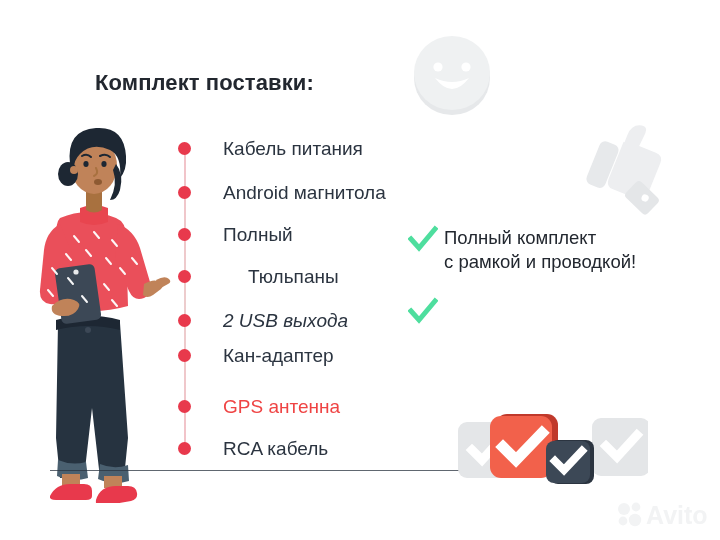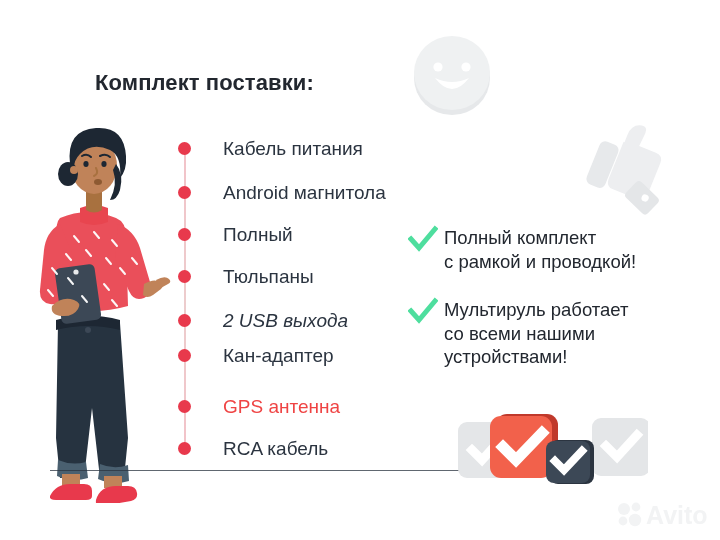--- a/index.html
+++ b/index.html
@@ -247,21 +247,21 @@
         <span class="bullet-text" style="color: rgb(43, 52, 64);">Кабель питания</span>
       </div>
       <div class="bullet-row" style="top: 56px;">
         <span class="bullet-dot" style="background: rgb(232, 57, 76);"></span>
         <span class="bullet-text" style="color: rgb(43, 52, 64);">Android магнитола</span>
       </div>
       <div class="bullet-row" style="top: 98px;">
         <span class="bullet-dot" style="background: rgb(232, 57, 76);"></span>
         <span class="bullet-text" style="color: rgb(43, 52, 64);">Полный</span>
       </div>
-      <div class="bullet-row" style="top: 140px;">
+      <div class="bullet-row" style="top: 140px; gap: 25px;">
         <span class="bullet-dot" style="background: rgb(232, 57, 76);"></span>
         <span class="bullet-text" style="color: rgb(43, 52, 64);">Тюльпаны</span>
       </div>
       <div class="bullet-row" style="top: 184px;">
         <span class="bullet-dot" style="background: rgb(232, 57, 76);"></span>
         <span class="bullet-text" style="color: rgb(43, 52, 64); font-style: italic;">2 USB выхода</span>
       </div>
       <div class="bullet-row" style="top: 219px;">
         <span class="bullet-dot" style="background: rgb(232, 57, 76);"></span>
         <span class="bullet-text" style="color: rgb(43, 52, 64);">Кан-адаптер</span>
@@ -281,23 +281,20 @@
         <svg class="check-mark" viewBox="0 0 30 30">
           <path d="M3 14 L11 23 L27 4" stroke="#4ede9e" stroke-width="5" fill="none" stroke-linecap="square" stroke-linejoin="miter"></path>
         </svg>
         <span class="benefit-text">Полный комплект
 с рамкой и проводкой!</span>
       </div>
       <div class="benefit-row" style="top: 72px;">
         <svg class="check-mark" viewBox="0 0 30 30">
           <path d="M3 14 L11 23 L27 4" stroke="#4ede9e" stroke-width="5" fill="none" stroke-linecap="square" stroke-linejoin="miter"></path>
         </svg>
-        <span class="benefit-text">Мультируль работает
-со всеми нашими
-устройствами!</span>
       </div>
     </div>
 
   <div id="checkbox-group">
     <svg viewBox="0 0 190 80" width="190" height="80">
 
       <rect x="0" y="10" width="56" height="56" rx="9" fill="#e4e6e8"></rect>
       <path d="M14 38 L24 48 L43 27" stroke="#ffffff" stroke-width="9" fill="none" stroke-linecap="square" stroke-linejoin="miter"></path>
 
       <rect x="134" y="6" width="58" height="58" rx="9" fill="#e4e6e8"></rect>

